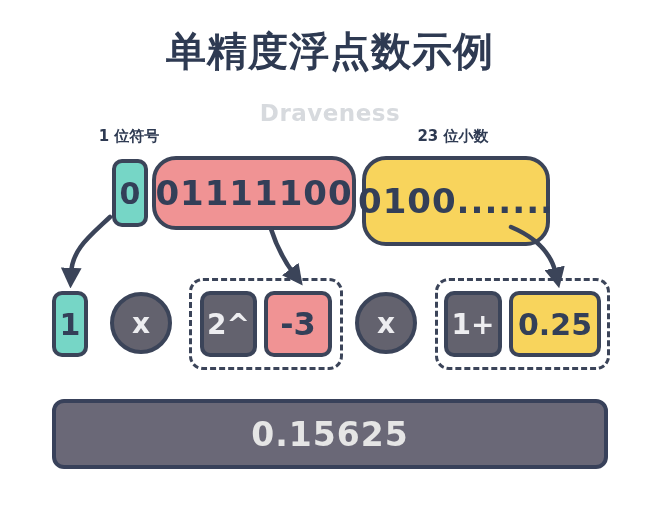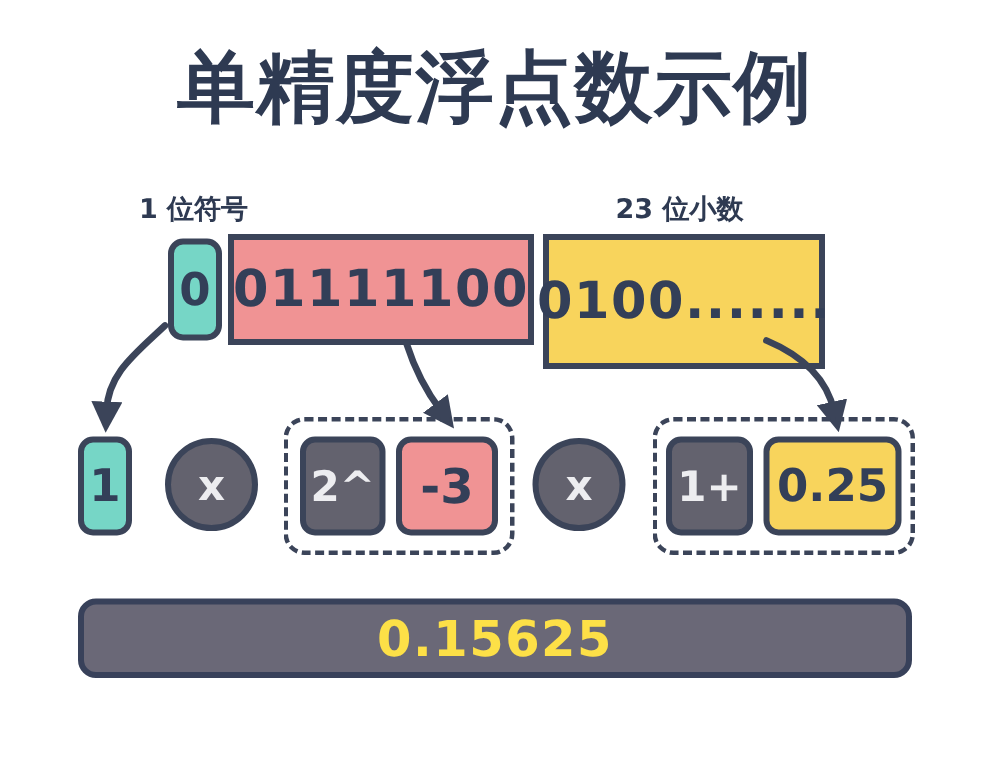--- a/index.html
+++ b/index.html
@@ -4,44 +4,44 @@
 <style>
   html,body{margin:0;padding:0;background:#ffffff;}
   .stage{
     position:relative;width:660px;height:510px;background:#ffffff;
     font-family:"DejaVu Sans","Liberation Sans",sans-serif;
     overflow:hidden;
   }
   .abs{position:absolute;}
   .title{
     top:24px;left:0;width:660px;text-align:center;
-    font-size:52px;font-weight:800;color:#2e3a52;letter-spacing:1px;
+    font-size:40px;font-weight:800;color:#2e3a52;letter-spacing:1px;
   }
   .watermark{
     top:100px;left:0;width:660px;text-align:center;
     font-size:23px;font-weight:700;color:#d7dade;letter-spacing:.5px;
   }
   .field-label{
     top:127px;width:130px;text-align:center;
-    font-size:18px;font-weight:700;color:#2e3a52;
+    font-size:15px;font-weight:700;color:#2e3a52;
   }
   .lbl-sign{left:64px;}
   .lbl-exp{left:189px;}
   .lbl-frac{left:388px;}
   .box{
     display:flex;align-items:center;justify-content:center;
     border:4px solid #3b4459;box-sizing:border-box;
     font-weight:700;color:#333f58;
   }
   .teal{background:#76d6c6;}
   .pink{background:#f09394;}
   .yellow{background:#f8d45c;}
   .slate{background:#63626e;color:#ededf0;}
   .r10{border-radius:10px;}
-  .r12{border-radius:0;}
+  .r12{border-radius:24px;}
   
   .sign-bit{left:112px;top:159px;width:36px;height:68px;font-size:30px;}
   .exp-bits{left:152px;top:156px;width:204px;height:74px;font-size:34px;letter-spacing:1px;}
   .frac-bits{left:362px;top:156px;width:188px;height:90px;font-size:34px;letter-spacing:1px;}
   
   .sign-val{left:52px;top:291px;width:36px;height:66px;font-size:30px;}
   .circle{
     width:62px;height:62px;border-radius:50%;top:292px;
     font-size:28px;
   }
@@ -52,33 +52,34 @@
     top:278px;height:92px;display:flex;align-items:center;justify-content:center;gap:7px;
   }
   .dashed1{left:189px;width:154px;}
   .dashed2{left:435px;width:175px;}
   .base-box{width:57px;height:66px;font-size:28px;}
   .expval-box{width:68px;height:66px;font-size:32px;}
   .prefix-box{width:58px;height:66px;font-size:28px;}
   .fracval-box{width:92px;height:66px;font-size:30px;}
   
   .result{
-    left:52px;top:399px;width:556px;height:53px;
+    left:52px;top:399px;width:556px;height:70px;
     background:#6a6877;border:4px solid #38415a;border-radius:12px;
     display:flex;align-items:center;justify-content:center;box-sizing:border-box;
-    font-size:33px;font-weight:800;color:#fde047;letter-spacing:1px;
+    font-size:33px;font-weight:800;color:#e5e5e5;letter-spacing:1px;
   }
   svg.arrows{position:absolute;left:0;top:0;pointer-events:none;}
 </style>
 </head>
 <body>
 
 <div class="stage">
 
   <div class="abs title">单精度浮点数示例</div>
+  <div class="abs watermark">Draveness</div>
 
   <div class="abs field-label lbl-sign">1 位符号</div>
   <div class="abs field-label lbl-frac">23 位小数</div>
 
   <div class="abs box teal r10 sign-bit">0</div>
   <div class="abs box pink r12 exp-bits">01111100</div>
   <div class="abs box yellow r12 frac-bits">0100.......</div>
 
   <svg class="arrows" width="660" height="510" viewBox="0 0 660 510">
     <defs>

